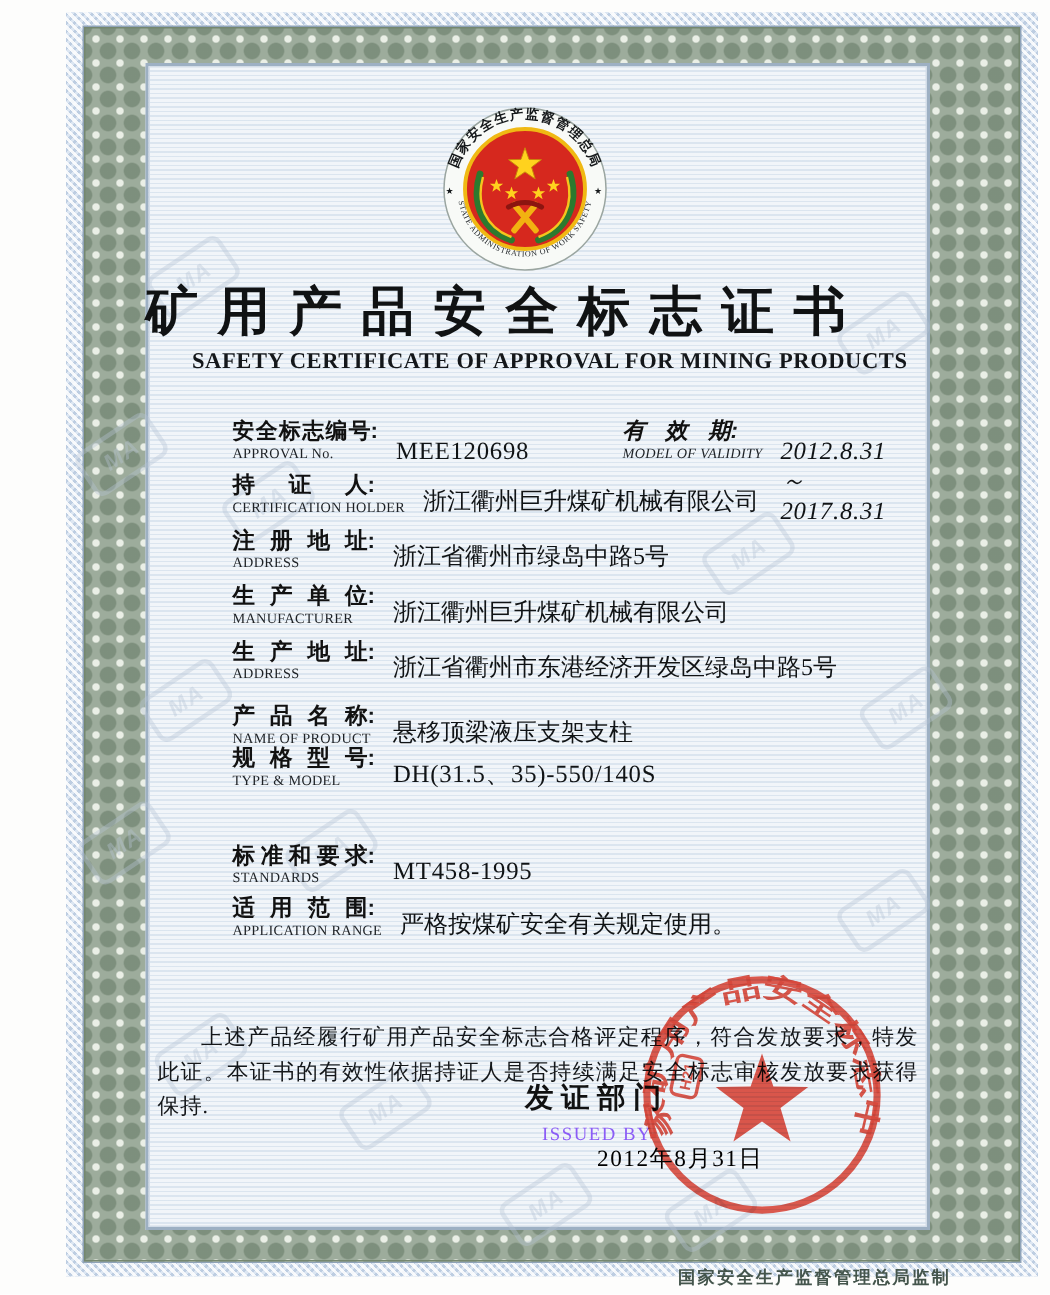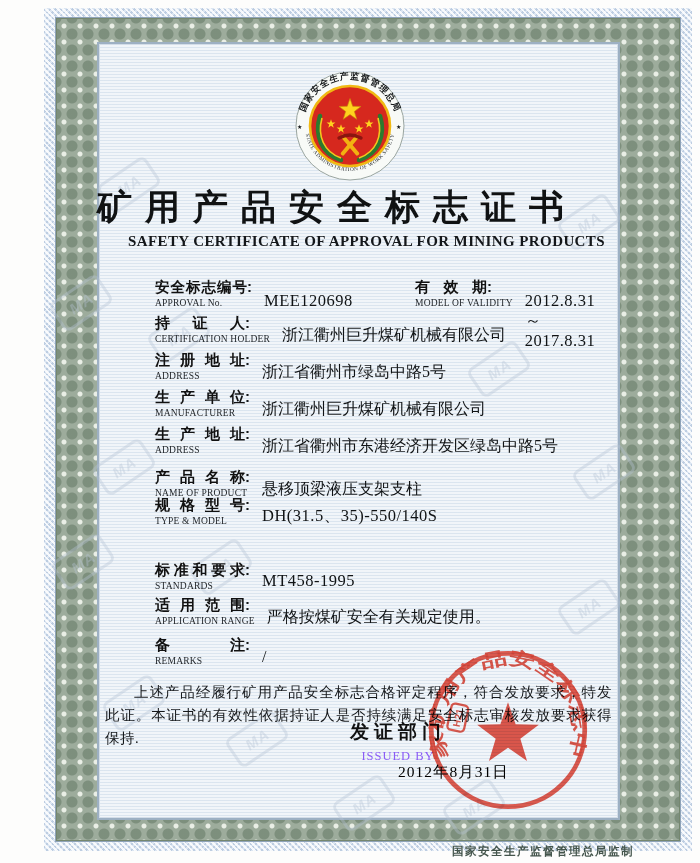--- a/index.html
+++ b/index.html
@@ -65,21 +65,21 @@
     color:#1d2125; margin-top:1px;
   }
   .val{
     padding-left:12px; font-size:16px; color:#101315; line-height:1.2; padding-top:1px;
     font-family:"Liberation Serif", serif;
   }
   .val-code{font-size:16.5px; letter-spacing:.5px;margin-top:12px;}
   
   .row-approval{position:absolute; left:155px; top:278px; right:106px; display:flex;}
   .col-a{flex:0 0 260px; display:flex;}
-  .col-b{flex:1; display:flex;}
+  .col-b{flex:1; display:flex;font-style:italic;}
   .lbl-cn.w6{width:92px; font-size:14.5px;}
   .lbl-cn.w3{width:72px;}
   
   .declaration{
     position:absolute; left:105px; right:88px; top:681px;
     font-size:14.5px; line-height:1.6; text-align:justify; color:#14171a;
     text-indent:2em; letter-spacing:.5px;
   }
   .issued{
     position:absolute; left:160px; right:64px; top:719px; text-align:center;
@@ -227,25 +227,20 @@
   <div class="row" style="top:558px">
     <div class="lblblk"><span class="lbl-cn">标准和要求</span><span class="colon">:</span>
       <div class="lbl-en">STANDARDS</div></div>
     <div class="val val-code">MT458-1995</div>
   </div>
   <div class="row" style="top:596px">
     <div class="lblblk"><span class="lbl-cn">适 用 范 围</span><span class="colon">:</span>
       <div class="lbl-en">APPLICATION RANGE</div></div>
     <div class="val">严格按煤矿安全有关规定使用。</div>
   </div>
-  <div class="row" style="top:636px">
-    <div class="lblblk"><span class="lbl-cn">备 注</span><span class="colon">:</span>
-      <div class="lbl-en">REMARKS</div></div>
-    <div class="val">/</div>
-  </div>
 
   <div class="declaration">上述产品经履行矿用产品安全标志合格评定程序，符合发放要求，特发此证。本证书的有效性依据持证人是否持续满足安全标志审核发放要求获得保持.</div>
 
   <div class="issued">
     <div class="issued-cn">发证部门</div>
     <div class="issued-en">ISSUED BY</div>
   </div>
   <div class="issue-date">2012年8月31日</div>
 
   <svg class="seal" viewBox="0 0 190 190">

